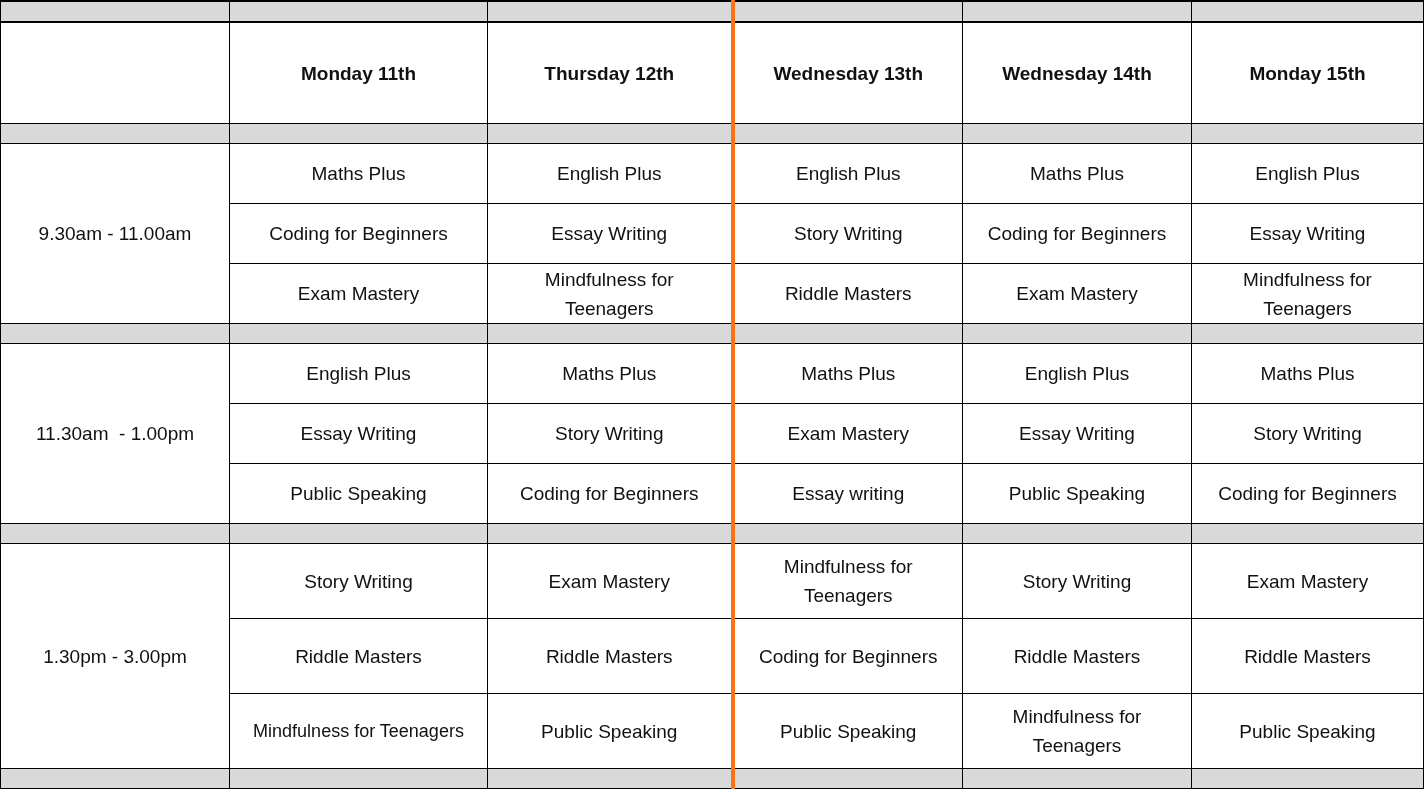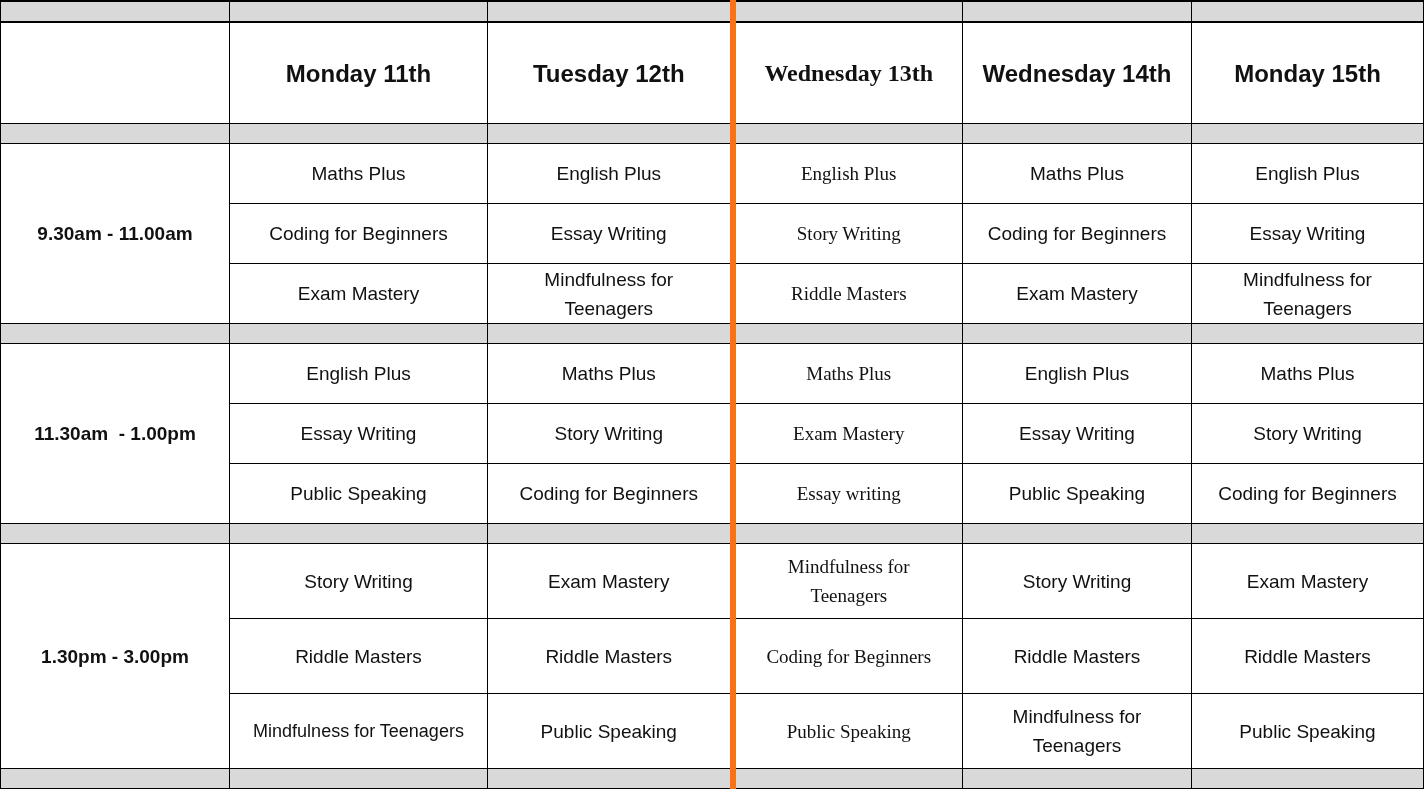--- a/index.html
+++ b/index.html
@@ -1,24 +1,24 @@
 <!DOCTYPE html>
 <html><head>
 <meta charset="utf-8">
 <style>
   html, body { margin:0; padding:0; background:#fff; }
   body { width:1424px; height:791px; overflow:hidden; font-family:"Liberation Sans", sans-serif; }
   table { border-collapse:collapse; table-layout:fixed; width:1423px; position:absolute; left:0; top:0; }
   td { border:1px solid #000; text-align:center; vertical-align:middle; font-size:19px; color:#111; padding:0 2px; line-height:29px; }
-  td.thick-l { border-left:6px solid #f97316;font-family:Liberation Serif, serif; }
+  td.thick-l { border-left:4px solid #f97316; }
   tr.gray td { background:#d9d9d9; height:19px; padding:0; }
   tr.gray.top td { border-top:2px solid #000; }
-  tr.header td { height:100px; font-weight:bold; font-size:24px; }
+  tr.header td { height:100px; font-weight:bold; font-size:19px; }
   tr.header td { border-top:2px solid #000; }
-  td.time { font-weight:bold; font-size:19px; }
+  td.time { font-weight:normal; font-size:19px; }
   tr.r60 td { height:59px; }
   tr.r75 td { height:74px; }
 </style>
 </head>
 <body>
 
 <table>
   <colgroup>
     <col style="width:229px">
       <col style="width:258px">
@@ -32,21 +32,21 @@
       <td></td>
         <td></td>
         <td></td>
         <td class="thick-l"></td>
         <td></td>
         <td></td>
     </tr>
     <tr class="header">
       <td></td>
       <td>Monday 11th</td>
-      <td>Tuesday 12th</td>
+      <td>Thursday 12th</td>
       <td class="thick-l">Wednesday 13th</td>
       <td>Wednesday 14th</td>
       <td>Monday 15th</td>
     </tr>
     <tr class="gray">
       <td></td>
         <td></td>
         <td></td>
         <td class="thick-l"></td>
         <td></td>

